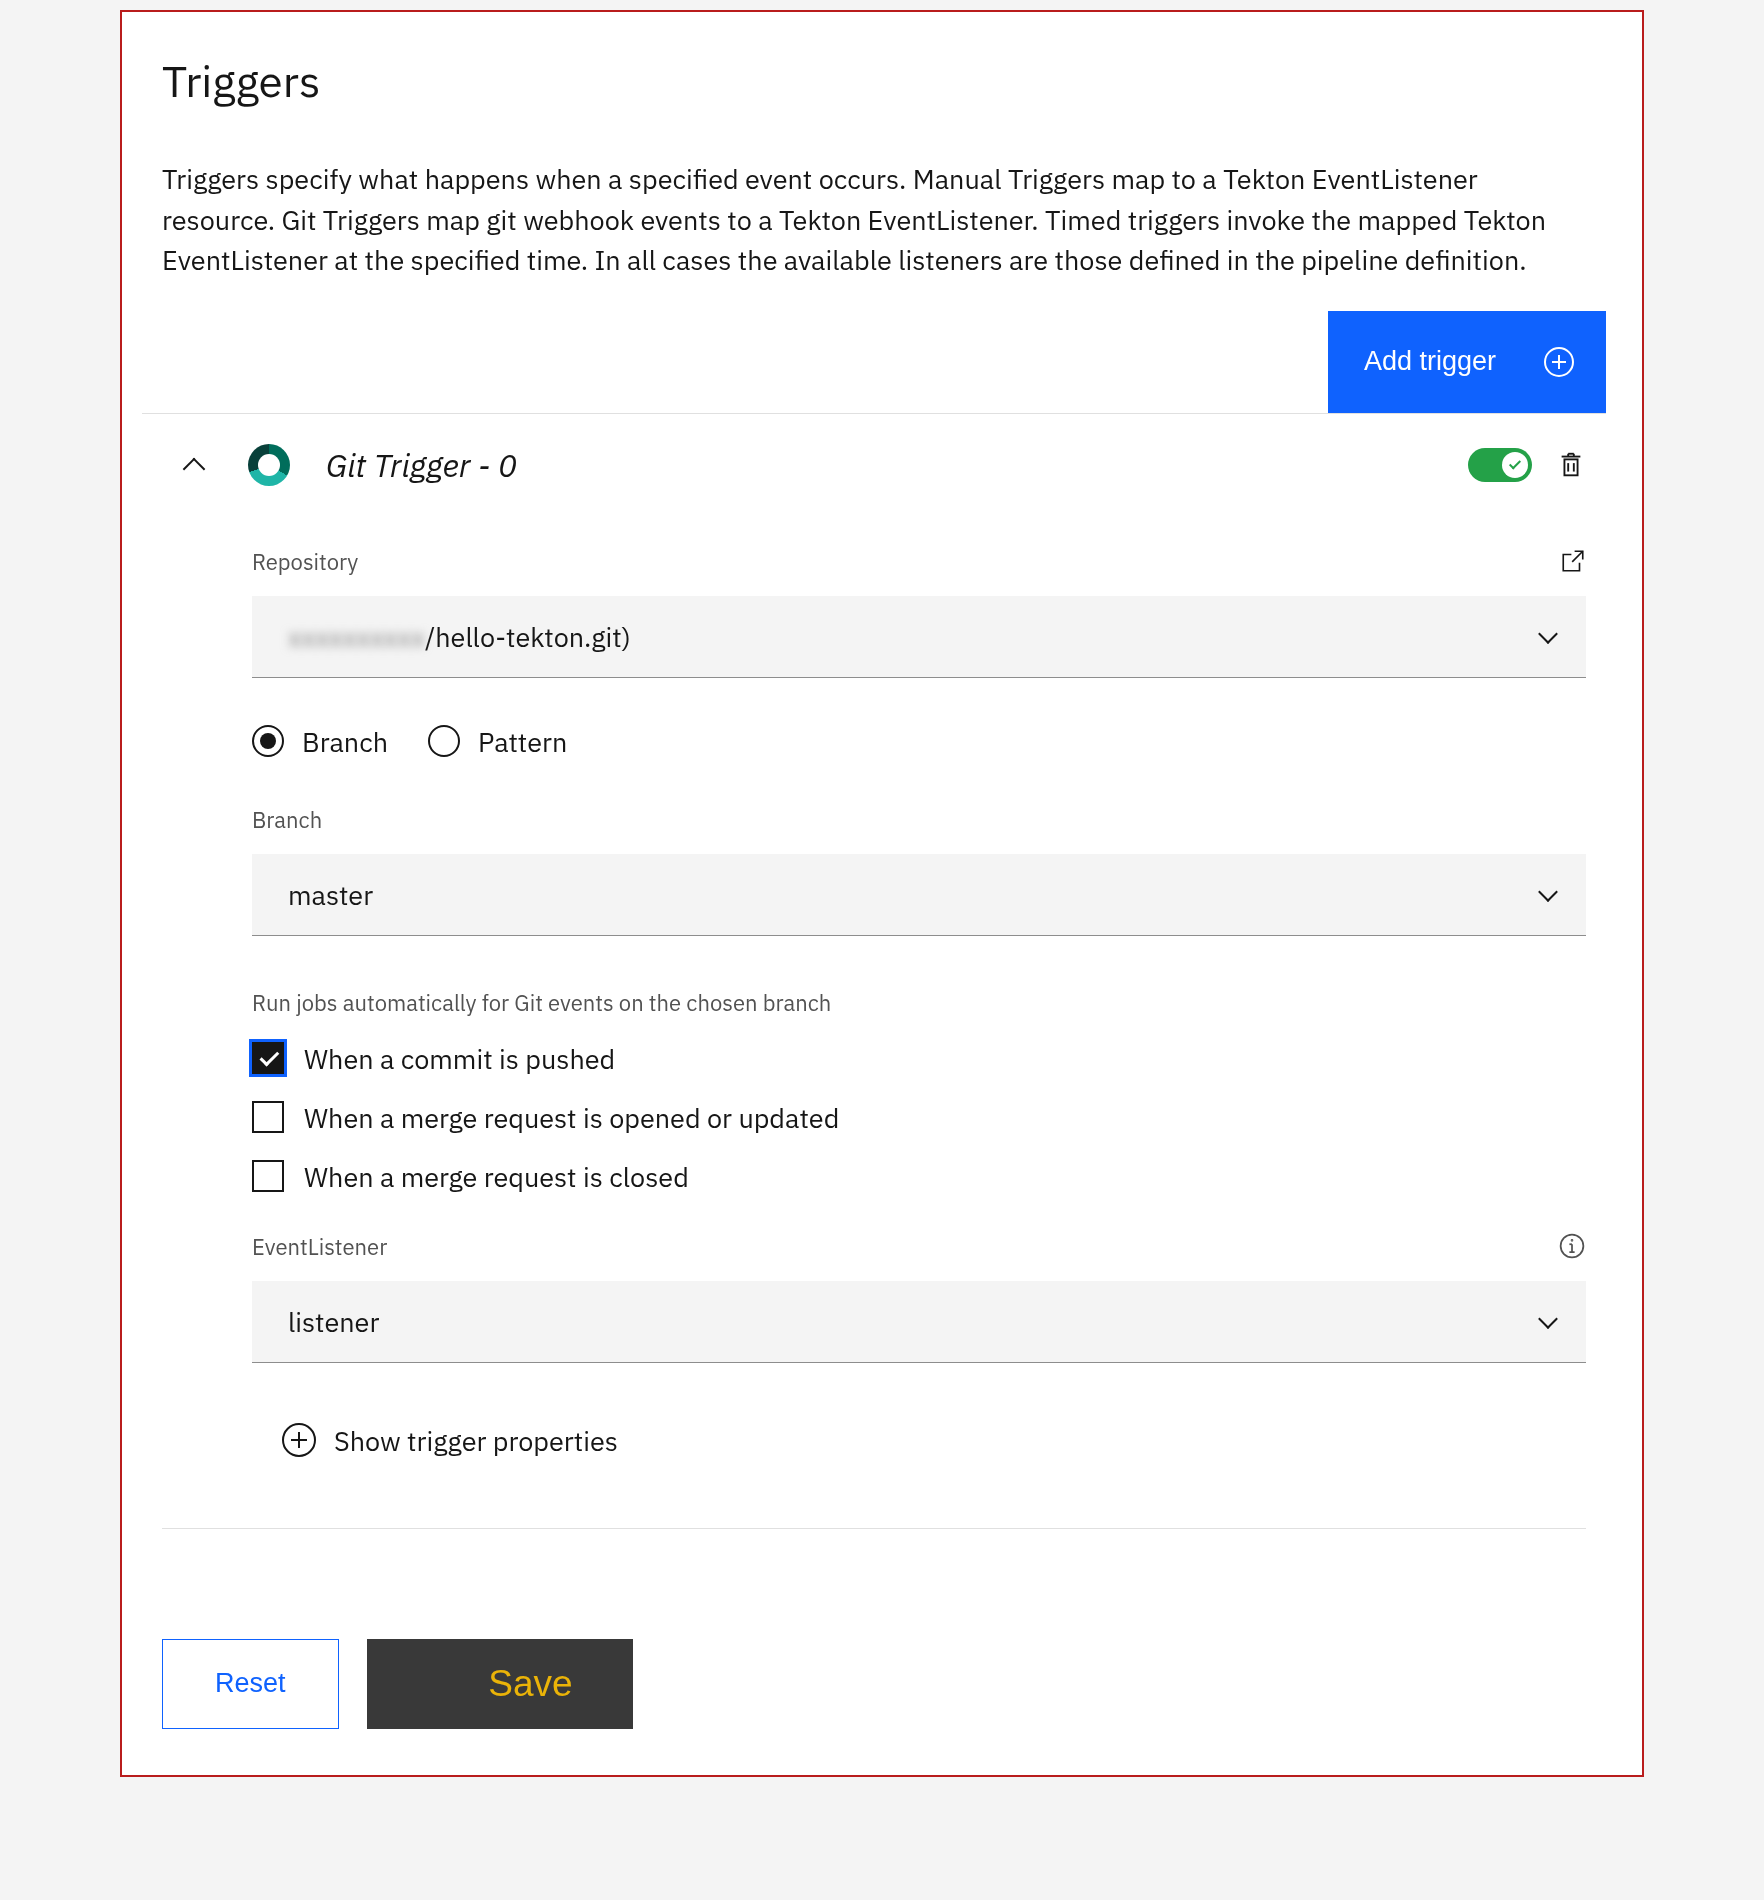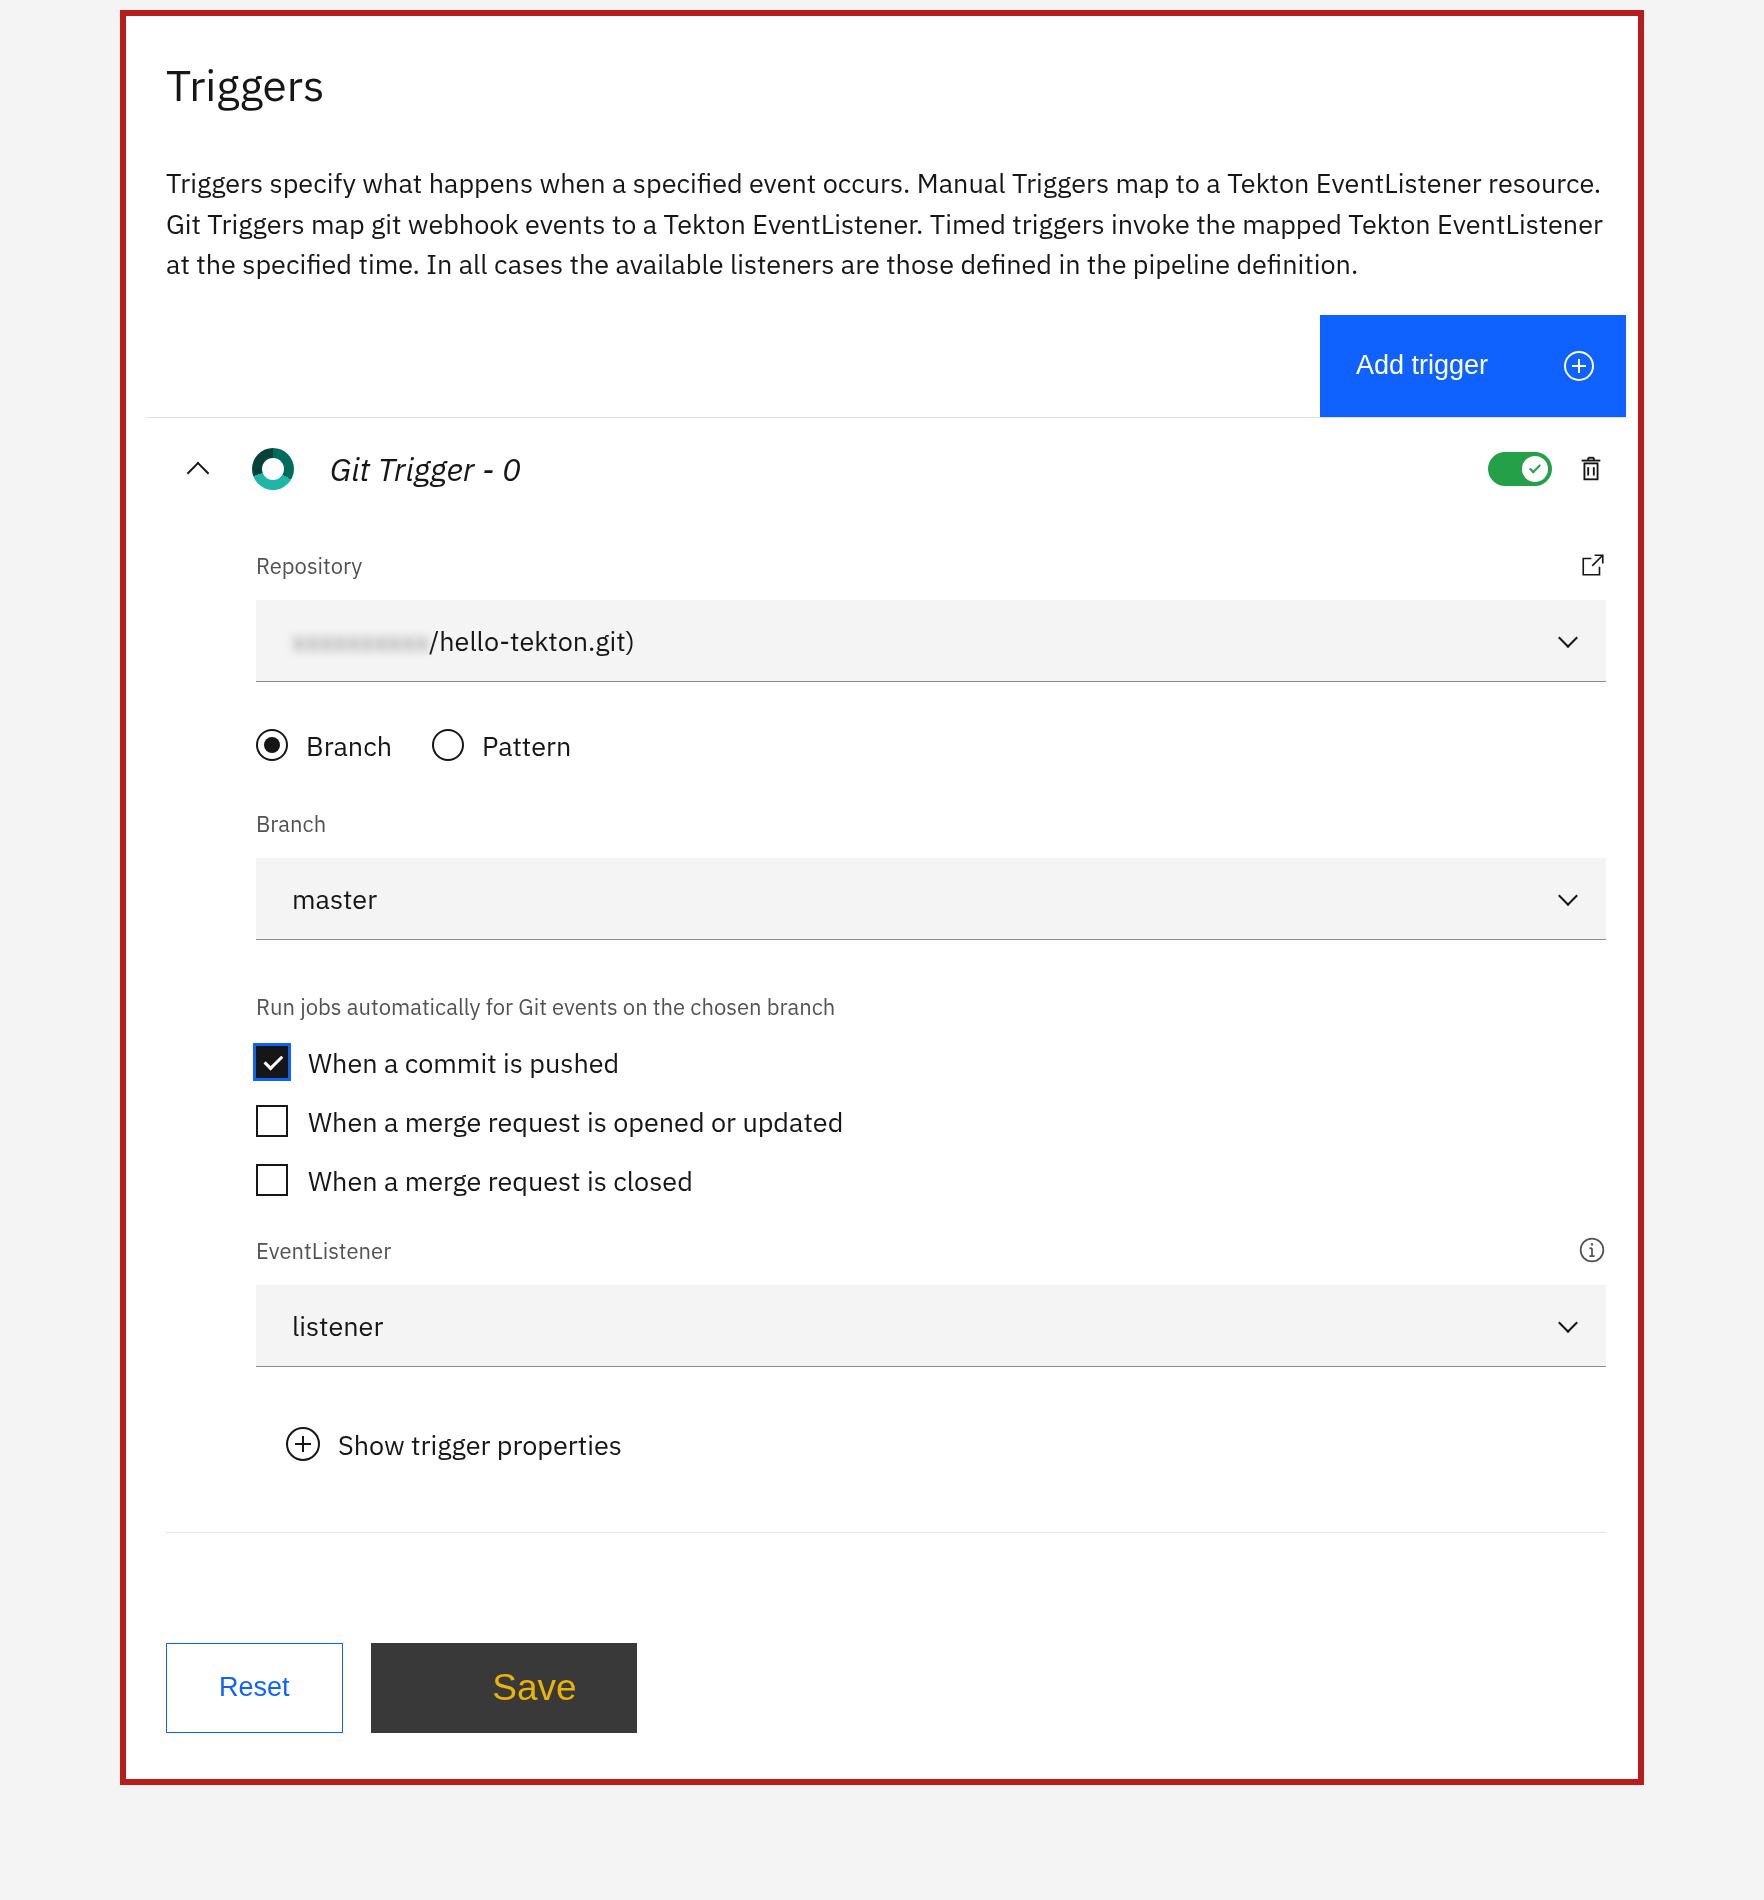--- a/index.html
+++ b/index.html
@@ -5,24 +5,24 @@
   * { box-sizing: border-box; margin: 0; padding: 0; }
   body {
     font-family: "IBM Plex Sans", -apple-system, BlinkMacSystemFont, "Segoe UI", Helvetica, Arial, sans-serif;
     background: #f4f4f4;
     padding: 10px;
     color: #161616;
     font-size: 27px;
   }
   .card {
     background: #ffffff;
-    border: 6px solid #b91c1c;
+    border: 2px solid #b91c1c;
     width: 1524px;
     margin: 0 auto;
-    padding: 40px 12px 46px 20px;
+    padding: 40px 36px 46px 20px;
   }
   .title {
     font-size: 44px;
     font-weight: 400;
     margin: 0 0 50px 20px;
     color: #161616;
   }
   .description {
     font-size: 27px;
     line-height: 1.5;
@@ -37,21 +37,21 @@
   }
   .add-btn {
     background: #0f62fe;
     color: #fff;
     border: none;
     height: 102px;
     padding: 0 32px 0 36px;
     font-size: 27px;
     display: flex;
     align-items: center;
-    gap: 76px;
+    gap: 48px;
     cursor: pointer;
   }
   .plus-circle-icon {
     width: 30px; height: 30px;
     border: 2px solid currentColor;
     border-radius: 50%;
     display: inline-flex; align-items: center; justify-content: center;
     position: relative;
   }
   .plus-circle-icon::before, .plus-circle-icon::after {

